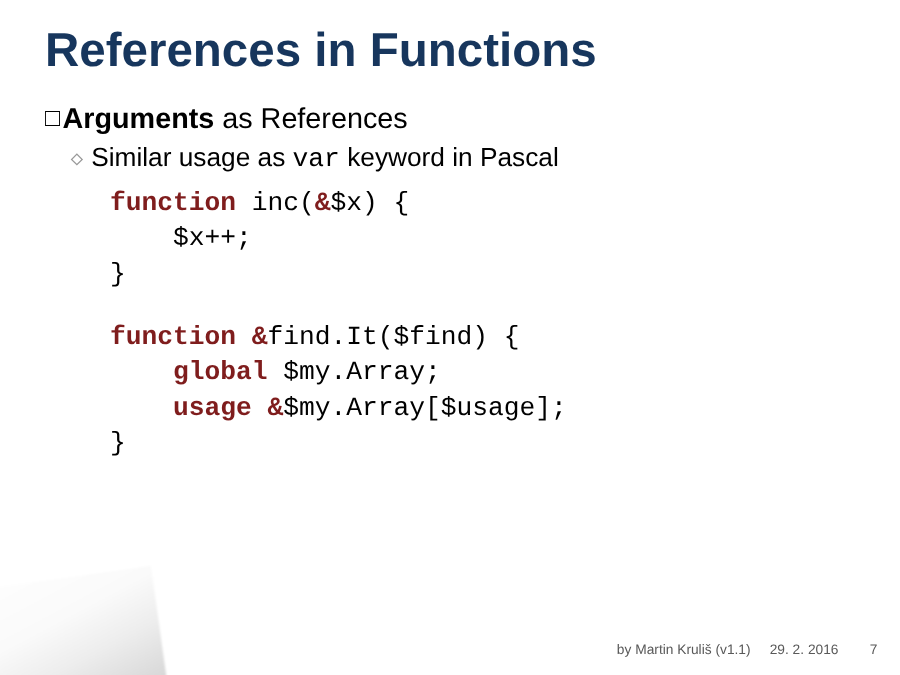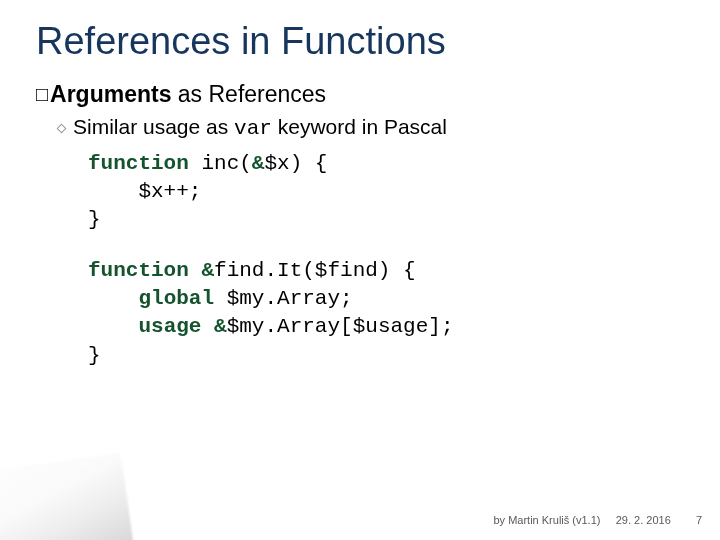--- a/index.html
+++ b/index.html
@@ -1,27 +1,27 @@
 <!DOCTYPE html>
 <html><head>
 <meta charset="utf-8">
 <style>
   * { margin: 0; padding: 0; box-sizing: border-box; }
   html, body { width: 720px; height: 540px; background: #fff; font-family: "Segoe UI", Arial, sans-serif; overflow: hidden; }
   .slide { position: relative; width: 720px; height: 540px; padding: 20px 36px 0 36px; color: #000; }
-  .title { font-size: 38px; font-weight: 400; color: #17365d; font-family: "Trebuchet MS", "Segoe UI", sans-serif; margin-bottom: 4px; }
+  .title { font-size: 38px; font-weight: 700; color: #17365d; font-family: "Trebuchet MS", "Segoe UI", sans-serif; margin-bottom: 4px; }
   .section { margin-bottom: 22px; margin-top: 18px; }
   .h1line { font-size: 23px; line-height: 1.2; margin-bottom: 6px; }
   .bullet-sym { font-family: "Courier New", monospace; font-size: 20px; vertical-align: 1px; margin-right: 2px; }
   .bold { font-weight: 700; }
   .sub { font-size: 21px; margin-left: 22px; margin-bottom: 10px; }
   .diamond { color: #888; font-size: 13px; margin-right: 8px; display: inline-block; transform: translateY(-2px) rotate(45deg); width: 7px; height: 7px; border: 1px solid #999; }
   .code-inline { font-family: "Courier New", monospace; font-size: 21px; }
   .codeblock { font-family: "Courier New", monospace; font-size: 21px; line-height: 1.35; margin-left: 52px; white-space: pre; }
-  .kw { color: #14532d; font-weight: 700; text-align: right; }
+  .kw { color: #7f1d1d; font-weight: 700; text-align: right; }
   .footer { position: absolute; bottom: 14px; right: 18px; font-size: 11px; color: #595959; padding-left: 44px; }
   .footer .page { display: inline-block; margin-left: 22px; color: #595959; }
   .corner { position: absolute; left: -70px; bottom: -46px; width: 200px; height: 120px; background: linear-gradient(160deg, rgba(0,0,0,0.00) 0%, rgba(0,0,0,0.02) 40%, rgba(0,0,0,0.07) 60%, rgba(0,0,0,0.14) 80%, rgba(0,0,0,0.20) 100%); transform: rotate(-8deg); filter: blur(1px); pointer-events: none; }
 </style>
 </head>
 <body>
 
 <div class="slide">
   <div class="title">References in Functions</div>
 

